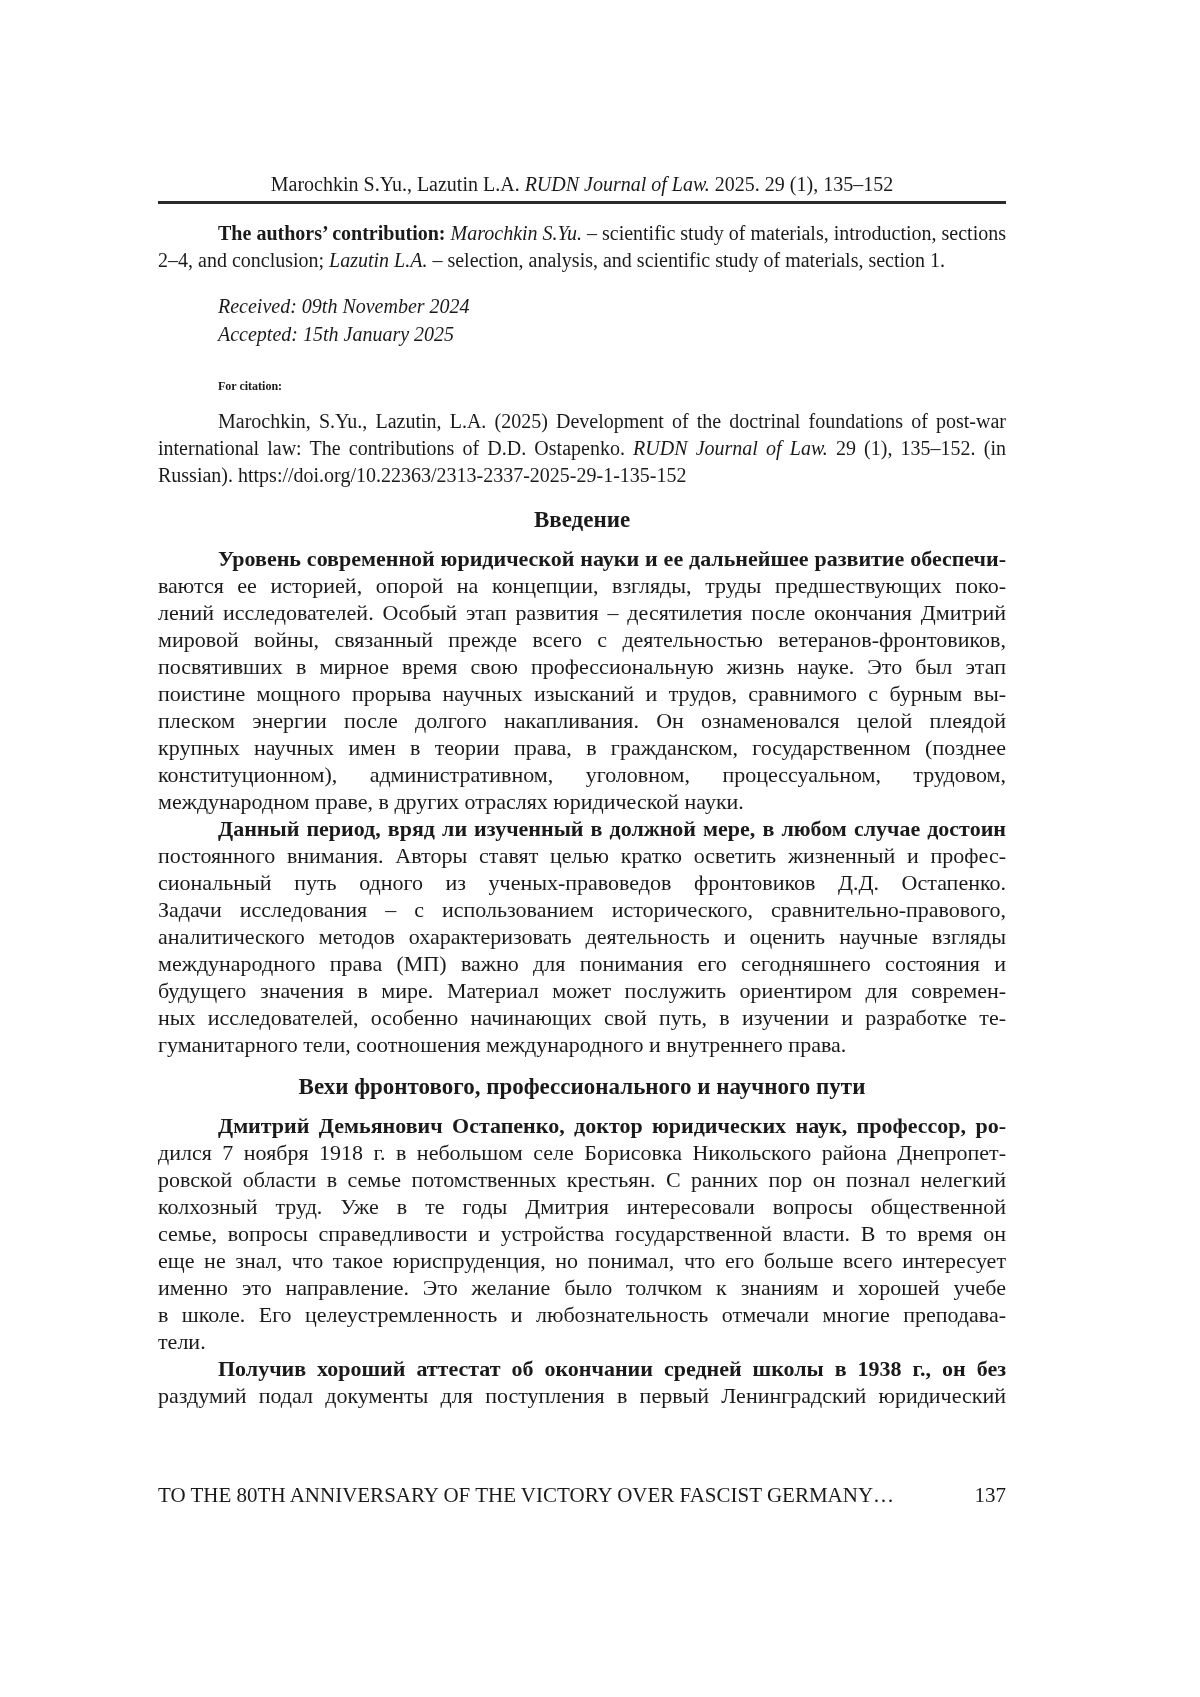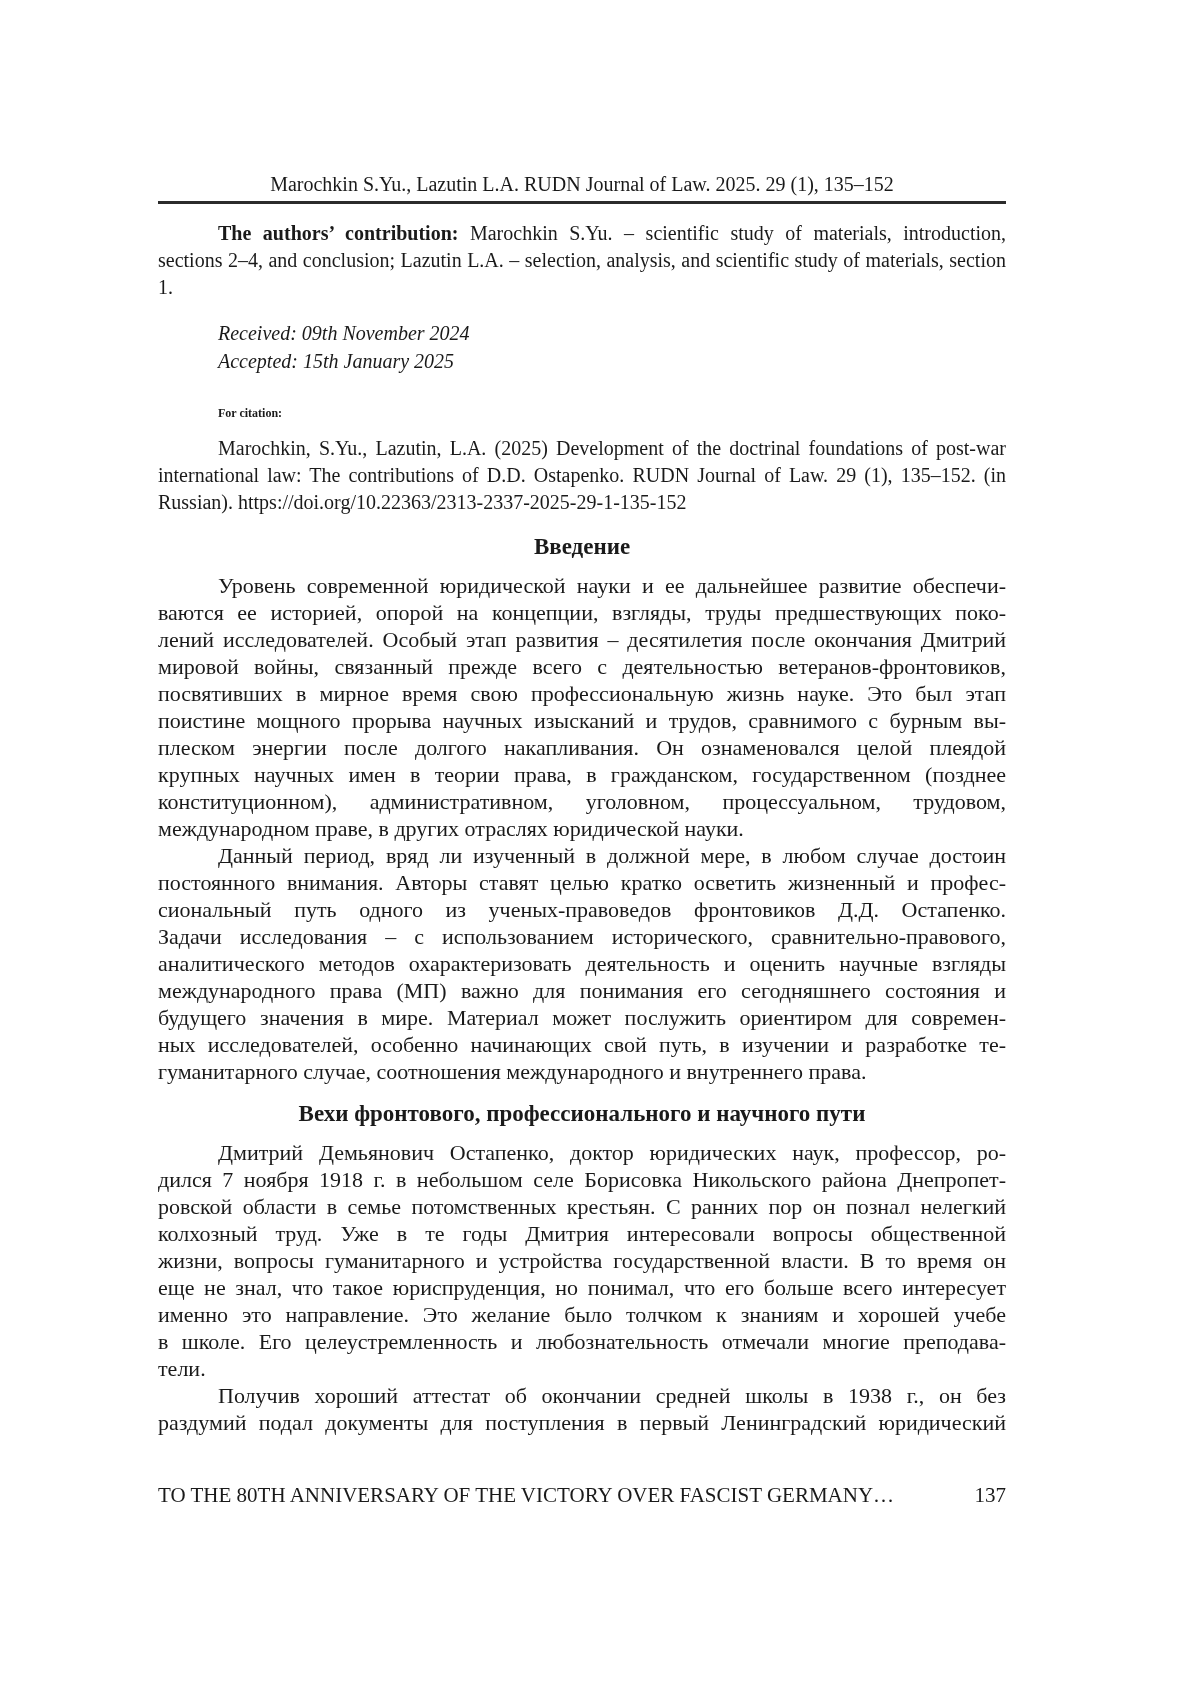--- a/index.html
+++ b/index.html
@@ -22,21 +22,21 @@
     padding-top: 172px;
     text-align: center;
     font-size: 20px;
     line-height: 25px;
     white-space: nowrap;
   }
   .rule {
     margin-top: 4px;
     border-top: 3px solid #2b2b2b;
   }
-  .i { }
+  .i { font-style: italic; }
   .b { font-weight: bold; }
   p.fm {
     margin: 0;
     font-size: 20px;
     line-height: 27px;
     text-align: justify;
     text-indent: 60px;
   }
   .contribution { margin-top: 16px !important; }
   .dates {
@@ -65,21 +65,21 @@
   .para {
     margin: 0;
     font-size: 22px;
     line-height: 27px;
   }
   .para.first { margin-top: 10px; }
   .para .line {
     text-align: justify;
     text-align-last: justify;
   }
-  .para .line:first-child { text-indent: 60px; }
+  .para .line:first-child { text-indent: 60px; font-weight: bold; }
   .para .line:last-child { text-align-last: left; }
   .para.continued .line:last-child { text-align-last: justify; }
   .footer {
     position: absolute;
     left: 158px;
     top: 1482px;
     width: 848px;
     display: flex;
     justify-content: space-between;
     align-items: baseline;
@@ -124,31 +124,31 @@
       </div>
     <div class="para">
         <div class="line">Данный период, вряд ли изученный в должной мере, в любом случае достоин</div>
         <div class="line">постоянного внимания. Авторы ставят целью кратко осветить жизненный и профес-</div>
         <div class="line">сиональный путь одного из ученых-правоведов фронтовиков Д.Д. Остапенко.</div>
         <div class="line">Задачи исследования – с использованием исторического, сравнительно-правового,</div>
         <div class="line">аналитического методов охарактеризовать деятельность и оценить научные взгляды</div>
         <div class="line">международного права (МП) важно для понимания его сегодняшнего состояния и</div>
         <div class="line">будущего значения в мире. Материал может послужить ориентиром для современ-</div>
         <div class="line">ных исследователей, особенно начинающих свой путь, в изучении и разработке те-</div>
-        <div class="line">гуманитарного случае, соотношения международного и внутреннего права.</div>
+        <div class="line">гуманитарного тели, соотношения международного и внутреннего права.</div>
       </div>
 
     <h2 class="h-center h2">Вехи фронтового, профессионального и научного пути</h2>
 
     <div class="para first">
         <div class="line">Дмитрий Демьянович Остапенко, доктор юридических наук, профессор, ро-</div>
         <div class="line">дился 7 ноября 1918 г. в небольшом селе Борисовка Никольского района Днепропет-</div>
         <div class="line">ровской области в семье потомственных крестьян. С ранних пор он познал нелегкий</div>
         <div class="line">колхозный труд. Уже в те годы Дмитрия интересовали вопросы общественной</div>
-        <div class="line">жизни, вопросы гуманитарного и устройства государственной власти. В то время он</div>
+        <div class="line">семье, вопросы справедливости и устройства государственной власти. В то время он</div>
         <div class="line">еще не знал, что такое юриспруденция, но понимал, что его больше всего интересует</div>
         <div class="line">именно это направление. Это желание было толчком к знаниям и хорошей учебе</div>
         <div class="line">в школе. Его целеустремленность и любознательность отмечали многие преподава-</div>
         <div class="line">тели.</div>
       </div>
     <div class="para continued">
         <div class="line">Получив хороший аттестат об окончании средней школы в 1938 г., он без</div>
         <div class="line">раздумий подал документы для поступления в первый Ленинградский юридический</div>
       </div>
 

